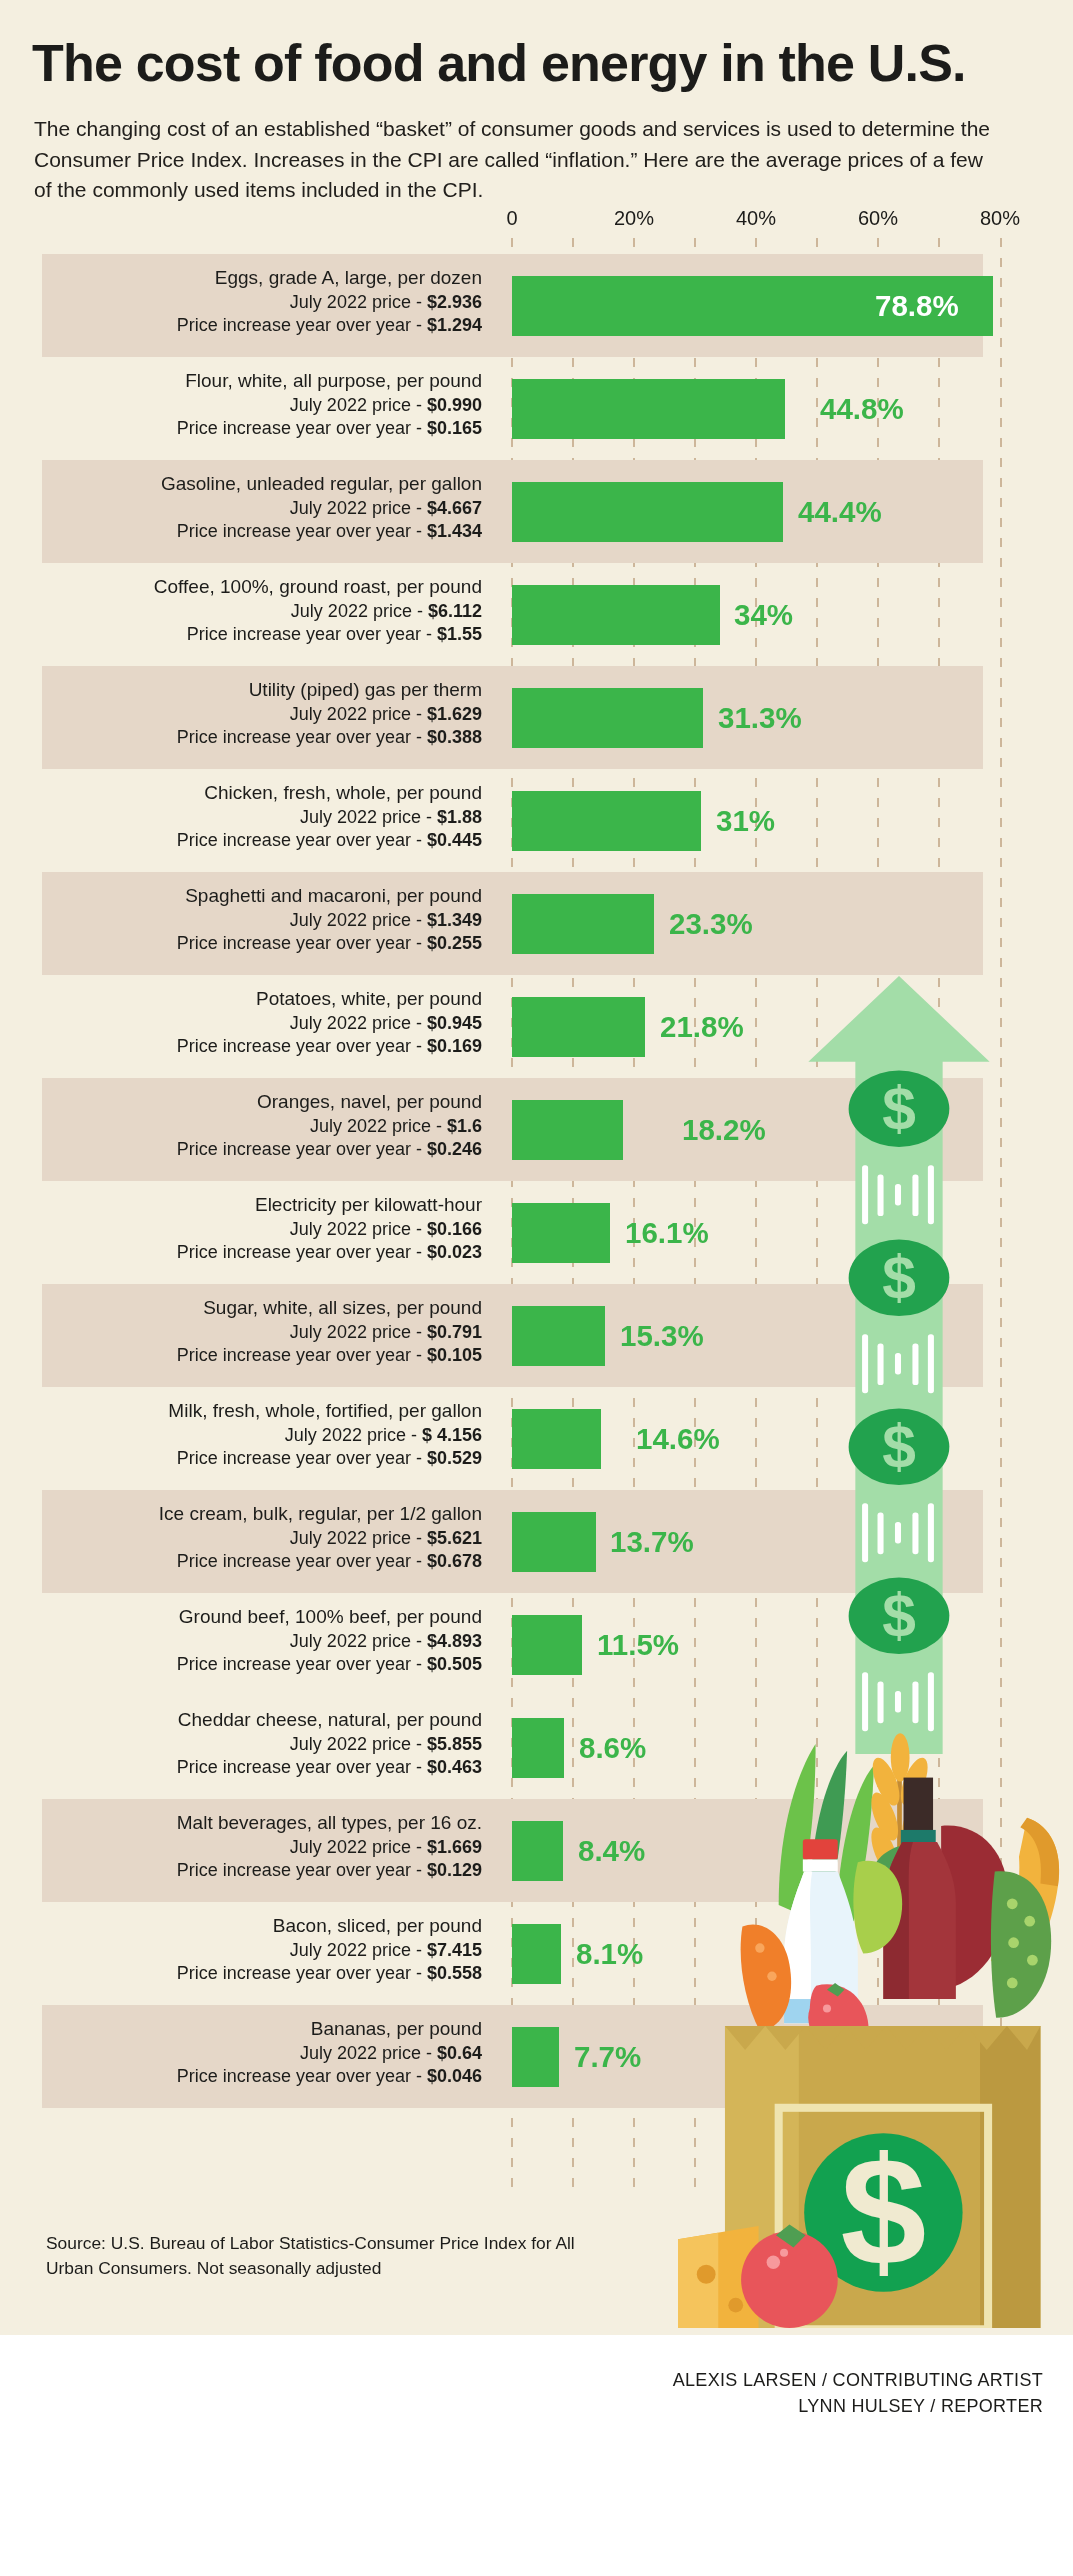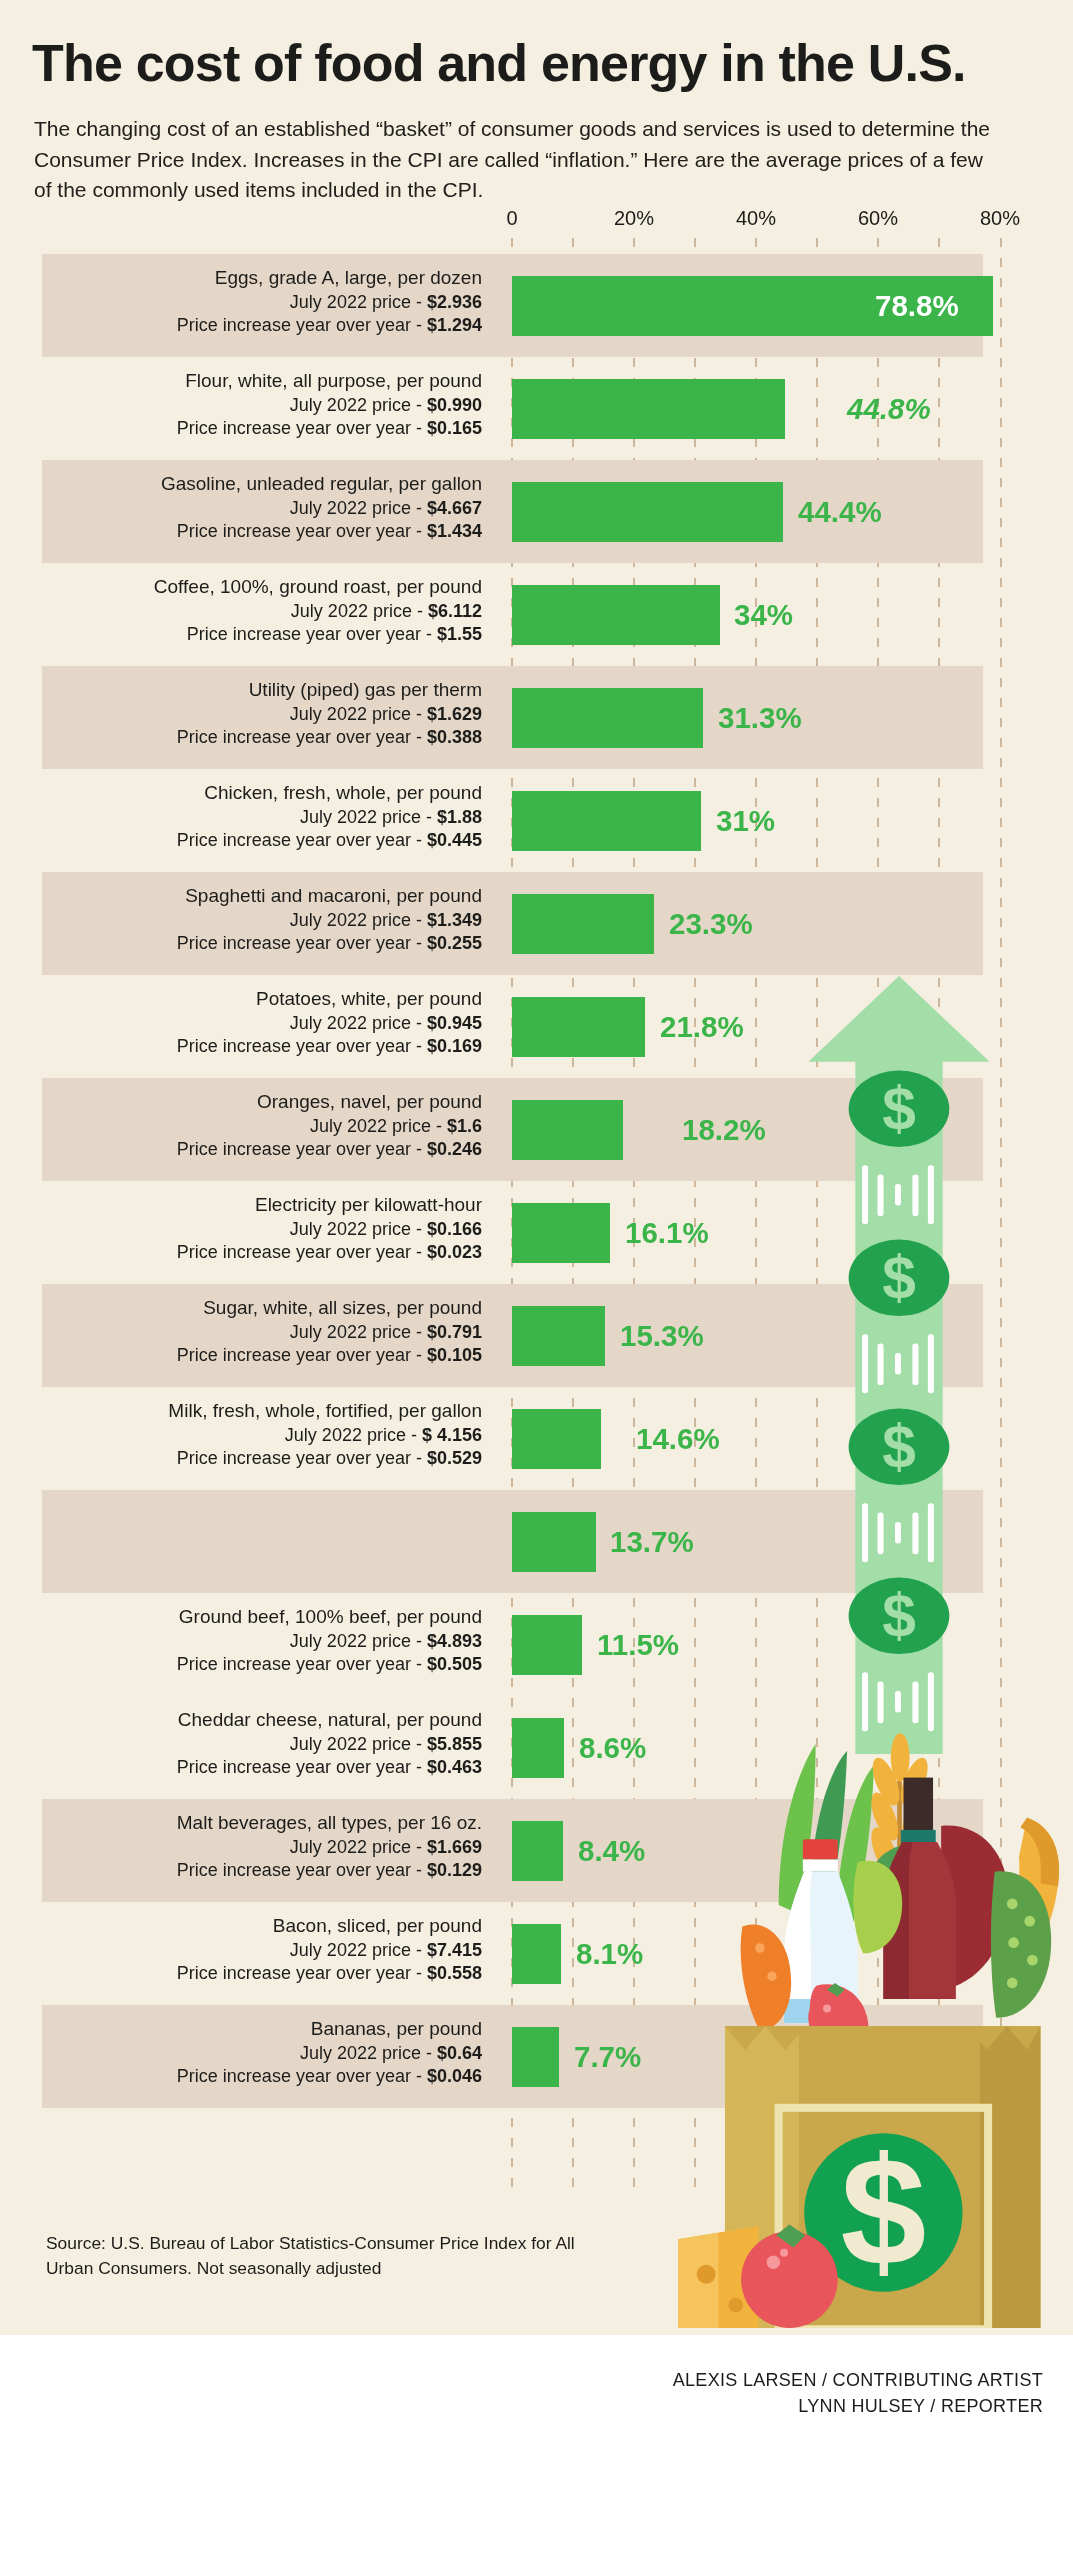--- a/index.html
+++ b/index.html
@@ -224,21 +224,21 @@
         <div class="bar-value inside" style="left: 875px;">78.8%</div>
       </div>
       <div class="row alt">
         <div class="row-band"></div>
         <div class="row-labels">
           <div class="row-name">Flour, white, all purpose, per pound</div>
           <div class="row-price">July 2022 price - <b>$0.990</b></div>
           <div class="row-increase">Price increase year over year - <b>$0.165</b></div>
         </div>
         <div class="bar" style="width: 273px;"></div>
-        <div class="bar-value" style="left: 847px; font-style: italic;">44.8%</div>
+        <div class="bar-value" style="left: 820px;">44.8%</div>
       </div>
       <div class="row">
         <div class="row-band"></div>
         <div class="row-labels">
           <div class="row-name">Gasoline, unleaded regular, per gallon</div>
           <div class="row-price">July 2022 price - <b>$4.667</b></div>
           <div class="row-increase">Price increase year over year - <b>$1.434</b></div>
         </div>
         <div class="bar" style="width: 271px;"></div>
         <div class="bar-value" style="left: 798px;">44.4%</div>
@@ -328,20 +328,25 @@
         <div class="row-labels">
           <div class="row-name">Milk, fresh, whole, fortified, per gallon</div>
           <div class="row-price">July 2022 price - <b>$ 4.156</b></div>
           <div class="row-increase">Price increase year over year - <b>$0.529</b></div>
         </div>
         <div class="bar" style="width: 89px;"></div>
         <div class="bar-value" style="left: 616px; margin-left: 20px;">14.6%</div>
       </div>
       <div class="row">
         <div class="row-band"></div>
+        <div class="row-labels">
+          <div class="row-name">Ice cream, bulk, regular, per 1/2 gallon</div>
+          <div class="row-price">July 2022 price - <b>$5.621</b></div>
+          <div class="row-increase">Price increase year over year - <b>$0.678</b></div>
+        </div>
         <div class="bar" style="width: 84px;"></div>
         <div class="bar-value" style="left: 610px;">13.7%</div>
       </div>
       <div class="row alt">
         <div class="row-band"></div>
         <div class="row-labels">
           <div class="row-name">Ground beef, 100% beef, per pound</div>
           <div class="row-price">July 2022 price - <b>$4.893</b></div>
           <div class="row-increase">Price increase year over year - <b>$0.505</b></div>
         </div>

